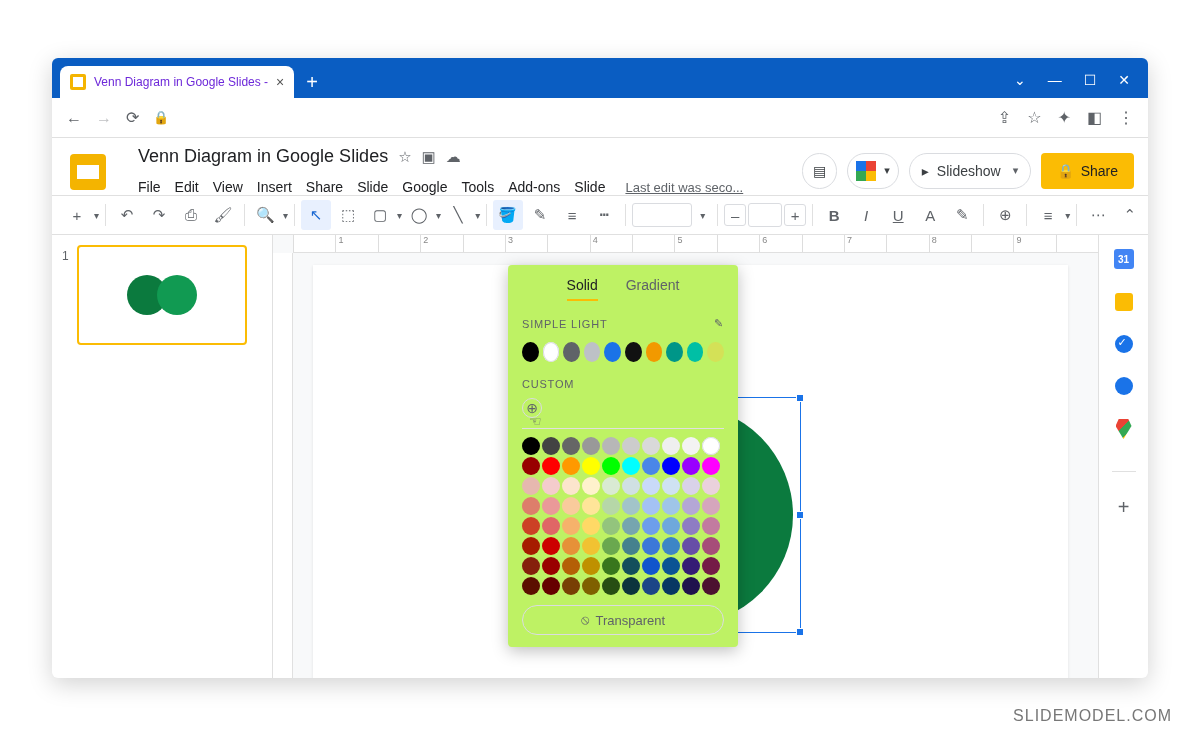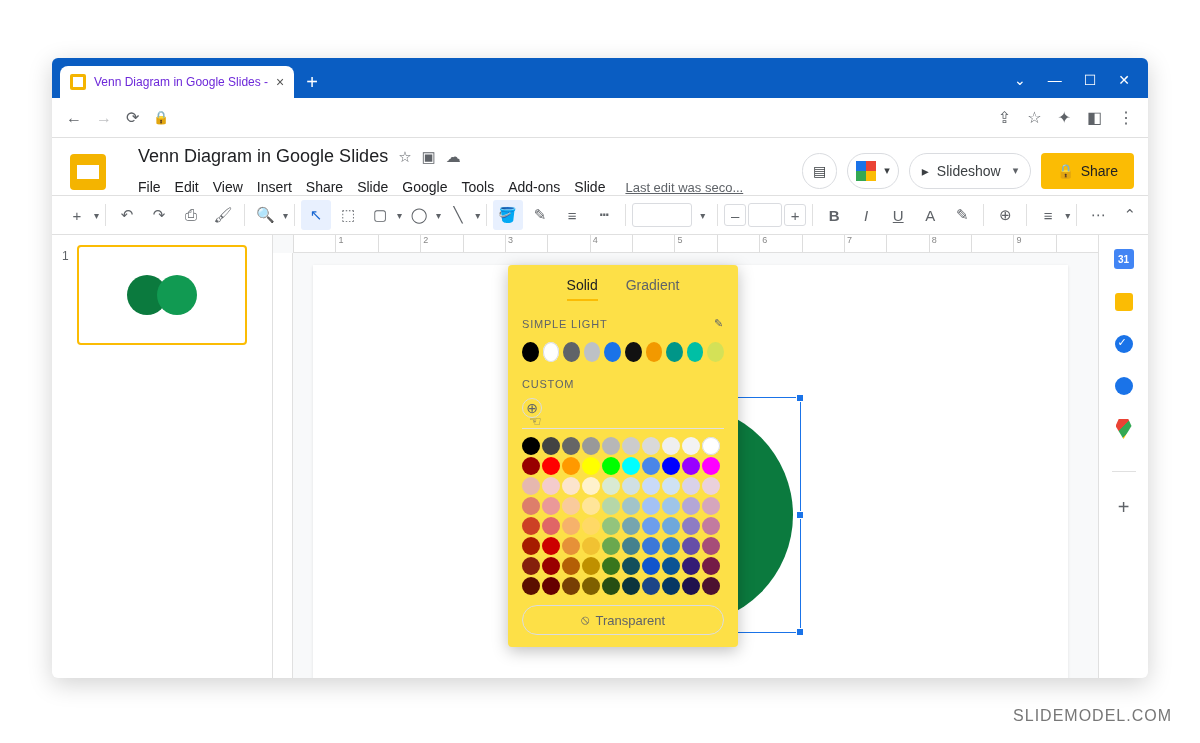--- a/index.html
+++ b/index.html
@@ -63,21 +63,21 @@
 .sidepanel { width:50px; border-left:1px solid #e0e0e0; display:flex; flex-direction:column; align-items:center; padding-top:14px; gap:24px; font-size:18px;}
 .sp-cal { width:20px; height:20px; background:#4285f4; border-radius:3px; color:#fff; font-size:10px; display:flex; align-items:center; justify-content:center; font-weight:bold;}
 .sp-keep { width:18px; height:18px; background:#fbbc04; border-radius:3px;}
 .sp-tasks { width:18px; height:18px; background:#1a73e8; border-radius:50%; position:relative;}
 .sp-tasks::after{content:"✓"; color:#fff; font-size:11px; position:absolute; left:3px; top:1px;}
 .sp-maps{ width:16px; height:20px; background:linear-gradient(135deg,#ea4335 40%, #34a853 40% 70%, #fbbc04 70%); clip-path:polygon(50% 100%,0 35%,20% 0,80% 0,100% 35%); }
 .sp-sep { width:24px; height:1px; background:#e0e0e0; margin-top:8px;}
 .sp-plus { font-size:20px; color:#5f6368;}
 .collapse-caret { position:absolute; right:12px; top:50%; transform:translateY(-50%); color:#5f6368;}
 
-.popover { position:absolute; left:195px; top:0px; width:230px; background:#fde047; box-shadow:0 4px 16px rgba(0,0,0,0.25); border-radius:4px; padding-bottom:12px;}
+.popover { position:absolute; left:195px; top:0px; width:230px; background:#bef264; box-shadow:0 4px 16px rgba(0,0,0,0.25); border-radius:4px; padding-bottom:12px;}
 .pop-tabs { display:flex; justify-content:center; gap:28px; padding:12px 0 8px 0; font-size:14px;}
 .pop-tab { color:#5f6368; padding-bottom:6px;}
 .pop-tab.active { color:#202124; font-weight:500; border-bottom:2px solid #fbbc04;}
 .pop-section { padding:8px 14px 4px 14px;}
 .pop-label { font-size:11px; letter-spacing:0.8px; color:#5f6368; display:flex; justify-content:space-between; align-items:center;}
 .theme-row { display:flex; gap:4px; padding:8px 14px;}
 .swatch { width:20px; height:20px; border-radius:50%; }
 .swatch.ring { box-shadow:inset 0 0 0 1px #dadce0; }
 .custom-row { padding:4px 14px 2px 14px;}
 .addcustom { width:20px; height:20px; border-radius:50%; border:1px solid #dadce0; color:#5f6368; font-size:14px; display:flex; align-items:center; justify-content:center; position:relative;}

